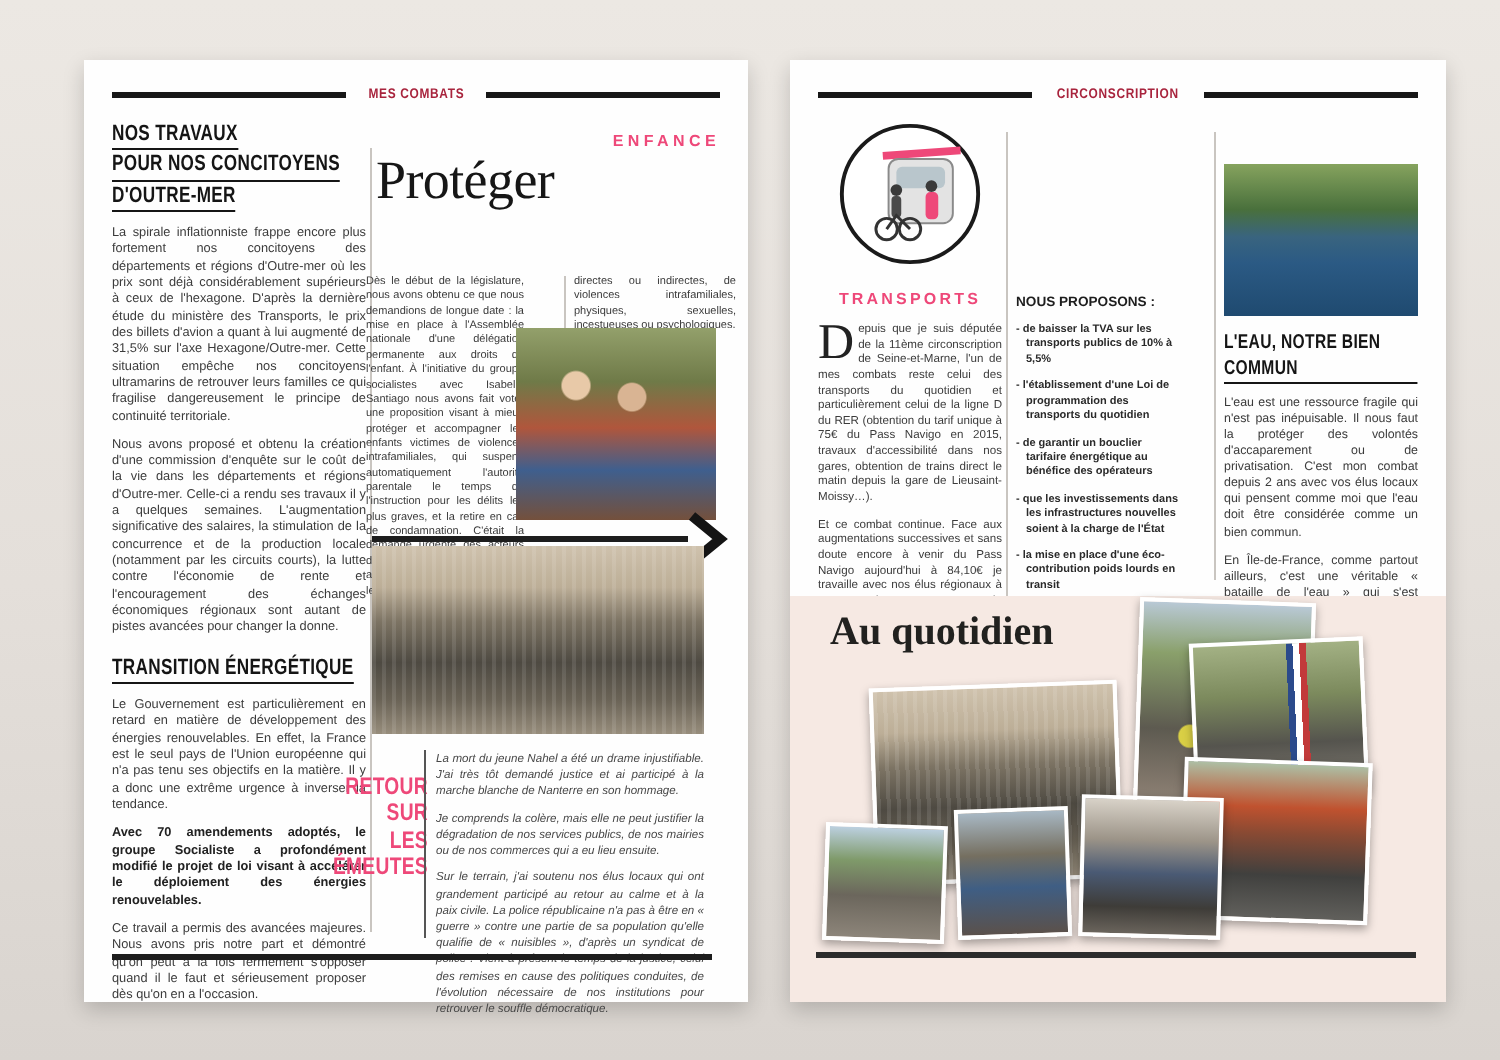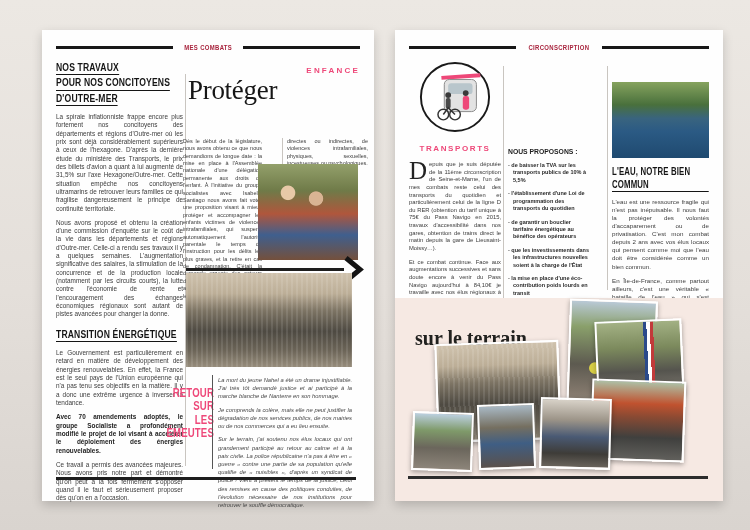--- a/index.html
+++ b/index.html
@@ -208,22 +208,21 @@
       </div>
       <div class="bt3">
         <p>L'eau est une ressource fragile qui n'est pas inépuisable. Il nous faut la protéger des volontés d'accaparement ou de privatisation. C'est mon combat depuis 2 ans avec vos élus locaux qui pensent comme moi que l'eau doit être considérée comme un bien commun.</p>
         <p>En Île-de-France, comme partout ailleurs, c'est une véritable « bataille de l'eau » qui s'est engagée. Accès, investissements, nouvelles technologies, gestion privée ou en régie, coûts à la consommation… nous ne sommes pas tous égaux devant ce qui est devenu un véritable marché de plus en plus lucratif. Préservation, Restrictions, conflits d'usage… je m'engage pour ce combat dont dépend notre avenir.</p>
       </div>
       <div class="thinrule" style="position:static;width:97px;margin-top:4px;"></div>
     </div>
 
     <div class="pink-panel">
       <div class="daily-title">
-        <br>
-        <span>sur le terrain</span>
+        <span>Au quotidien</span><br>
       </div>
 
       <div class="hrule" style="left:13px;width:300px;top:178px;background:#2c2c2c;"></div>
 
       <div class="snap ph-march" style="left:173px;top:2px;width:84px;height:115px;transform:rotate(2deg);"></div>
       <div class="snap ph-ceremony" style="left:201px;top:22px;width:83px;height:73px;transform:rotate(-2.5deg);"></div>
       <div class="snap ph-fire" style="left:196px;top:82px;width:90px;height:77px;transform:rotate(2deg);"></div>
       <div class="snap ph-group" style="left:41px;top:44px;width:120px;height:95px;transform:rotate(-2deg);"></div>
       <div class="snap ph-street" style="left:17px;top:114px;width:57px;height:55px;transform:rotate(2deg);"></div>
       <div class="snap ph-stall" style="left:83px;top:106px;width:53px;height:61px;transform:rotate(-2deg);"></div>

